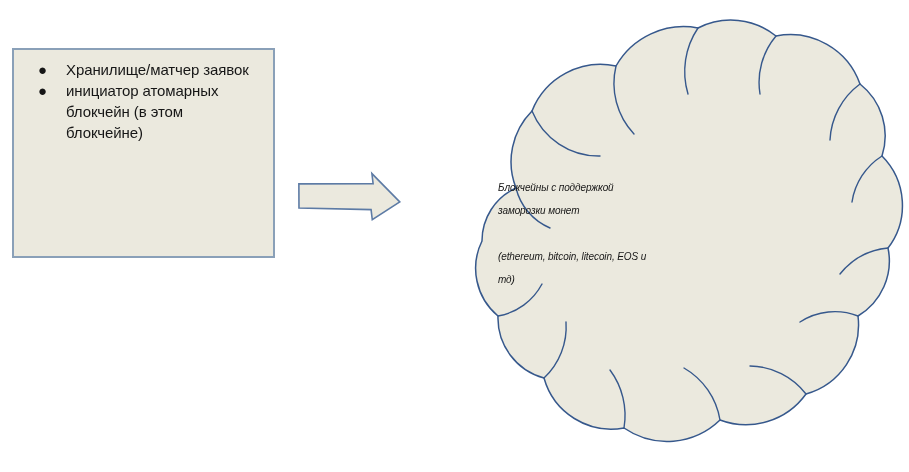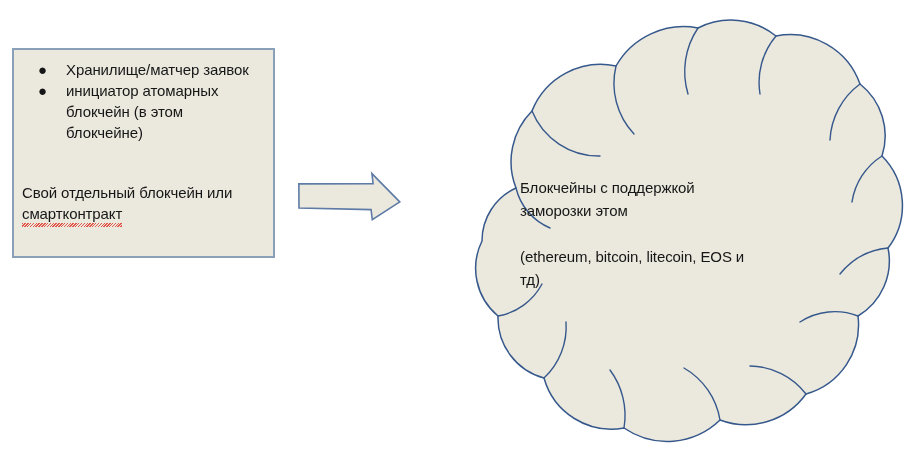--- a/index.html
+++ b/index.html
@@ -111,27 +111,28 @@
   .cloud-wrap {
     position: absolute;
     left: 420px;
     top: 16px;
     width: 484px;
     height: 446px;
   }
 
   .cloud-text {
     position: absolute;
-    left: 100px;
+    left: 78px;
     top: 160px;
     width: 306px;
-    font-size: 15px;
+    font-size: 10px;
     line-height: 23px;
     color: #161616;
     letter-spacing: -0.1px;
+    font-style: italic;
   }
   .cloud-text .tgap {
     display: block;
     height: 23px;
   }
 </style>
 </head>
 <body>
 
 <div id="canvas">
@@ -142,21 +143,20 @@
       <li>
         <span class="bullet">●</span>
         <span>Хранилище/матчер заявок</span>
       </li>
       <li>
         <span class="bullet">●</span>
         <span>инициатор атомарных блокчейн (в этом блокчейне)</span>
       </li>
     </ul>
 
-    <div class="note-para"><span>Свой отдельный блокчейн или </span><span class="squiggle">смартконтракт</span></div>
 
   </div>
 
   <div class="arrow-wrap">
     <svg width="118" height="58" viewBox="0 0 118 58">
       <g transform="rotate(4.5 59 29)">
         <path d="M 6,20 L 80,14 L 78,4 L 108,30 L 82,50 L 80,40 L 8,44 Z" fill="#ebe9de" stroke="#5d7ba5" stroke-width="1.6" stroke-linejoin="miter"></path>
       </g>
     </svg>
   </div>
@@ -196,20 +196,20 @@
         <path d="M 386,378 A 72,72 0 0 0 330,350"></path>
         <path d="M 300,404 A 74,74 0 0 0 264,352"></path>
         <path d="M 204,412 A 76,76 0 0 0 190,354"></path>
         <path d="M 124,362 A 70,70 0 0 0 146,306"></path>
         <path d="M 78,300 A 62,62 0 0 0 122,268"></path>
       </g>
     </svg>
 
     <div class="cloud-text">
       <span>Блокчейны с поддержкой</span><br>
-      <span>заморозки этом</span>
+      <span>заморозки монет</span>
       <span class="tgap"></span>
       <span>(ethereum, bitcoin, litecoin, EOS и</span><br>
       <span>тд)</span>
     </div>
   </div>
 
 </div>
 
 </body></html>

